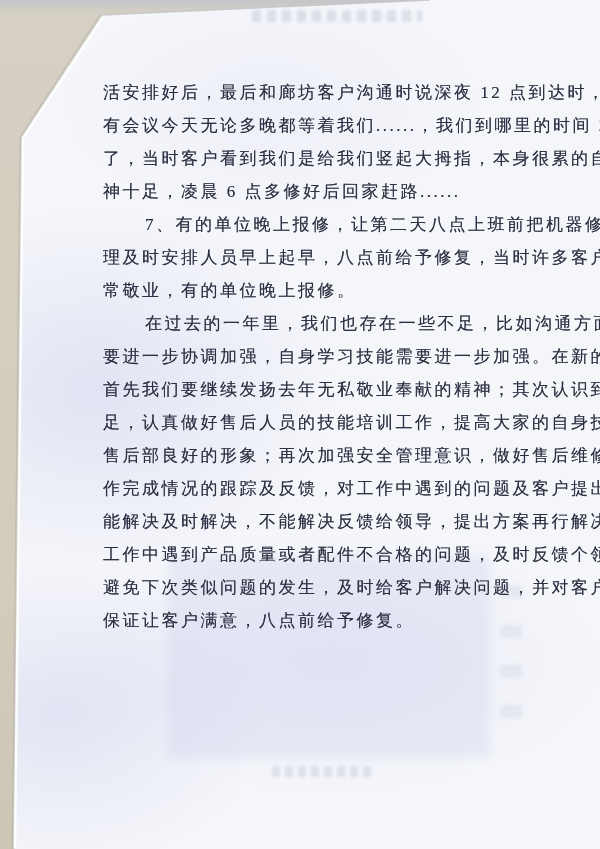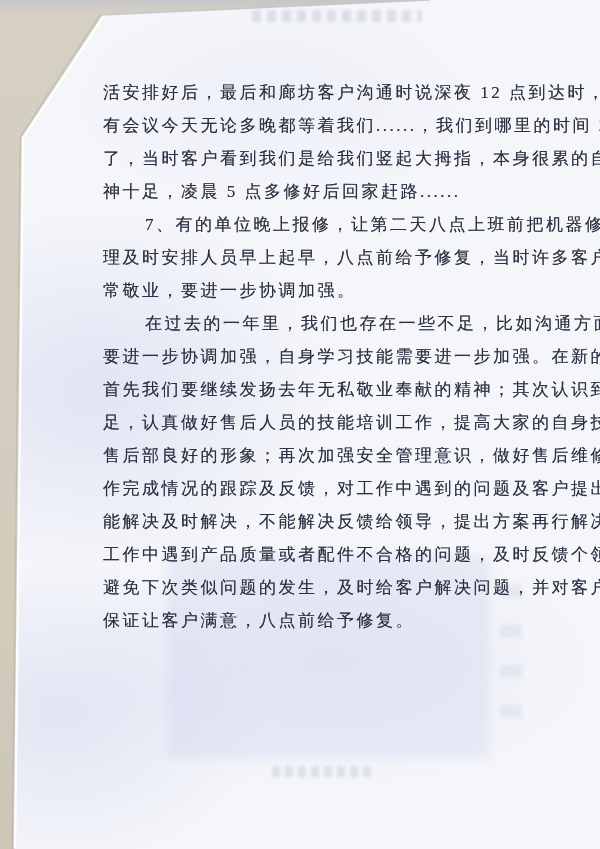--- a/index.html
+++ b/index.html
@@ -78,24 +78,24 @@
   <div class="page">
     <div class="tint-rect"></div>
     <div class="ghost-top"></div>
     <div class="ghost-bottom"></div>
     <div class="ghost-right"></div>
 
     <div class="textblock">
         <div class="line">活安排好后，最后和廊坊客户沟通时说深夜 12 点到达时，客户说明天</div>
         <div class="line">有会议今天无论多晚都等着我们......，我们到哪里的时间 23 点多</div>
         <div class="line">了，当时客户看到我们是给我们竖起大拇指，本身很累的自己突然精</div>
-        <div class="line">神十足，凌晨 5 点多修好后回家赶路......</div>
+        <div class="line">神十足，凌晨 6 点多修好后回家赶路......</div>
         <div class="line indent">7、有的单位晚上报修，让第二天八点上班前把机器修复，售后经</div>
         <div class="line">理及时安排人员早上起早，八点前给予修复，当时许多客户说你们非</div>
-        <div class="line">常敬业，要进一步协调加强。</div>
+        <div class="line">常敬业，有的单位晚上报修。</div>
         <div class="line indent">在过去的一年里，我们也存在一些不足，比如沟通方面有时还需</div>
         <div class="line">要进一步协调加强，自身学习技能需要进一步加强。在新的一年里，</div>
         <div class="line">首先我们要继续发扬去年无私敬业奉献的精神；其次认识到自己的不</div>
         <div class="line">足，认真做好售后人员的技能培训工作，提高大家的自身技能，树立</div>
         <div class="line">售后部良好的形象；再次加强安全管理意识，做好售后维修过程中工</div>
         <div class="line">作完成情况的跟踪及反馈，对工作中遇到的问题及客户提出的要求，</div>
         <div class="line">能解决及时解决，不能解决反馈给领导，提出方案再行解决；最后在</div>
         <div class="line">工作中遇到产品质量或者配件不合格的问题，及时反馈个领导那里，</div>
         <div class="line">避免下次类似问题的发生，及时给客户解决问题，并对客户给予解释，</div>
         <div class="line">保证让客户满意，八点前给予修复。</div>

